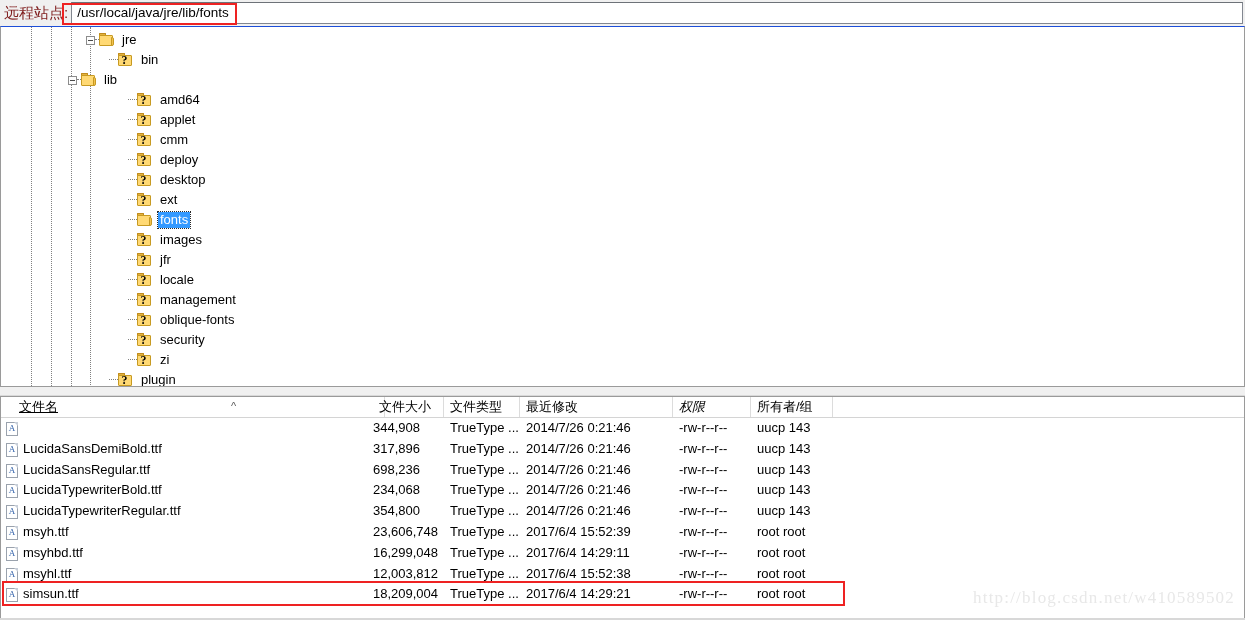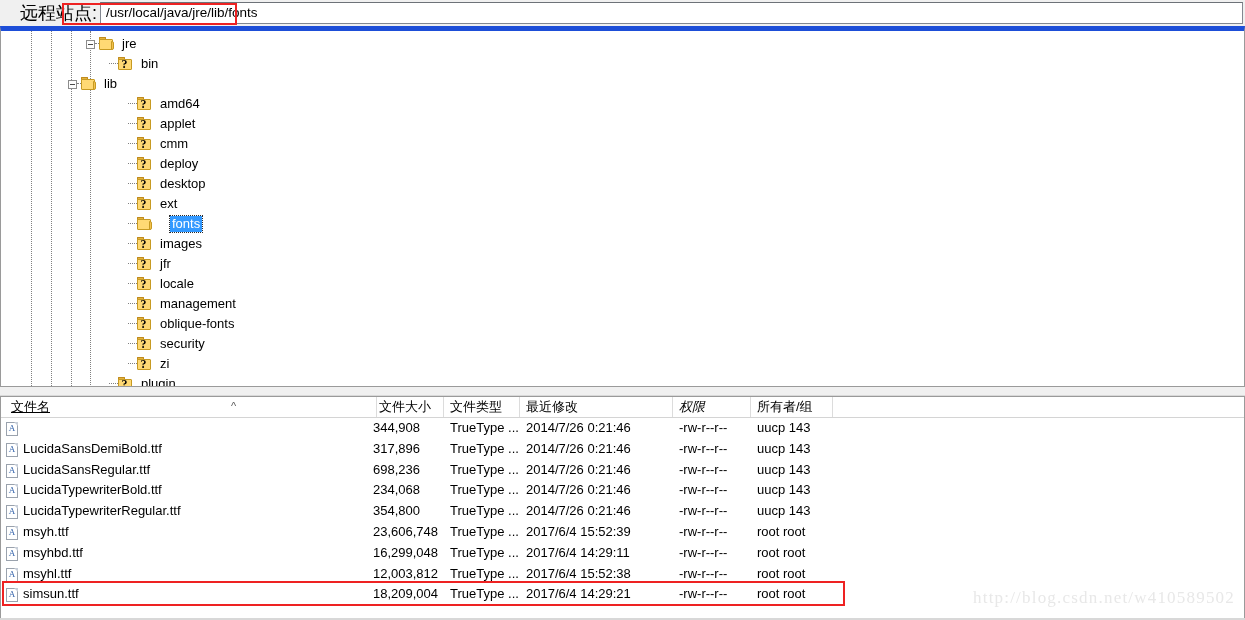--- a/index.html
+++ b/index.html
@@ -24,25 +24,24 @@
     width: 1245px;
     height: 26px;
     background: #f0f0f0;
     display: flex;
     align-items: center;
     box-sizing: border-box;
   }
   .topbar-label {
     padding-left: 4px;
     padding-right: 3px;
-    font-size: 18px;
+    font-size: 15px;
     line-height: 26px;
     white-space: nowrap;
-    color: #000000;
-    margin-left: 16px;
+    color: #7f1d1d;
   }
   .path-combo-wrap {
     position: relative;
     flex: 1 1 auto;
     height: 22px;
     margin-right: 2px;
   }
   .path-combo {
     position: absolute;
     left: 0; top: 0;
@@ -74,21 +73,21 @@
   }
 
   
   .tree-panel {
     position: absolute;
     left: 0; top: 26px;
     width: 1245px;
     height: 360px;
     background: #ffffff;
     border: 1px solid #9a9a9a;
-    border-top: 5px solid #1d4ed8;
+    border-top: 1px solid #1d4ed8;
     border-bottom: none;
     box-sizing: border-box;
     overflow: hidden;
   }
   .tree-inner {
     position: relative;
     width: 100%;
     height: 100%;
   }
   
@@ -194,21 +193,20 @@
     font-size: 13px;
     line-height: 16px;
     color: #000;
     padding: 0 2px;
   }
   .tree-row.selected .tree-label {
     background: #3399ff;
     color: #ffffff;
     outline: 1px dotted #2a2a2a;
     outline-offset: 0px;
-    margin-left: 12px;
   }
 
   
   .splitter {
     position: absolute;
     left: 0; top: 386px;
     width: 1245px; height: 10px;
     background: #f0f0f0;
     border-top: 1px solid #9a9a9a;
     border-bottom: 1px solid #d9d9d9;
@@ -561,21 +559,21 @@
           <span class="tree-label">plugin</span>
         </div>
       </div>
     </div>
 </div>
 
 <div class="splitter"></div>
 
 <div class="list-panel">
   <div class="list-header" id="list-header">
-      <div class="hcell" style="left: 4px; width: 372px; text-decoration: underline;">文件名</div>
+      <div class="hcell" style="left: 12px; width: 372px; text-decoration: underline;">文件名</div>
       <span class="sort-arrow" style="left: 230px;">^</span>
       <div class="hcell" style="left: 372px; width: 71px;">文件大小</div>
       <div class="hcell" style="left: 443px; width: 76px;">文件类型</div>
       <div class="hcell" style="left: 519px; width: 153px;">最近修改</div>
       <div class="hcell" style="left: 672px; width: 78px; font-style: italic;">权限</div>
       <div class="hcell" style="left: 750px; width: 82px;">所有者/组</div>
     </div>
   <div class="list-body" id="list-body">
       <div class="row">
         <div class="fileicon">

